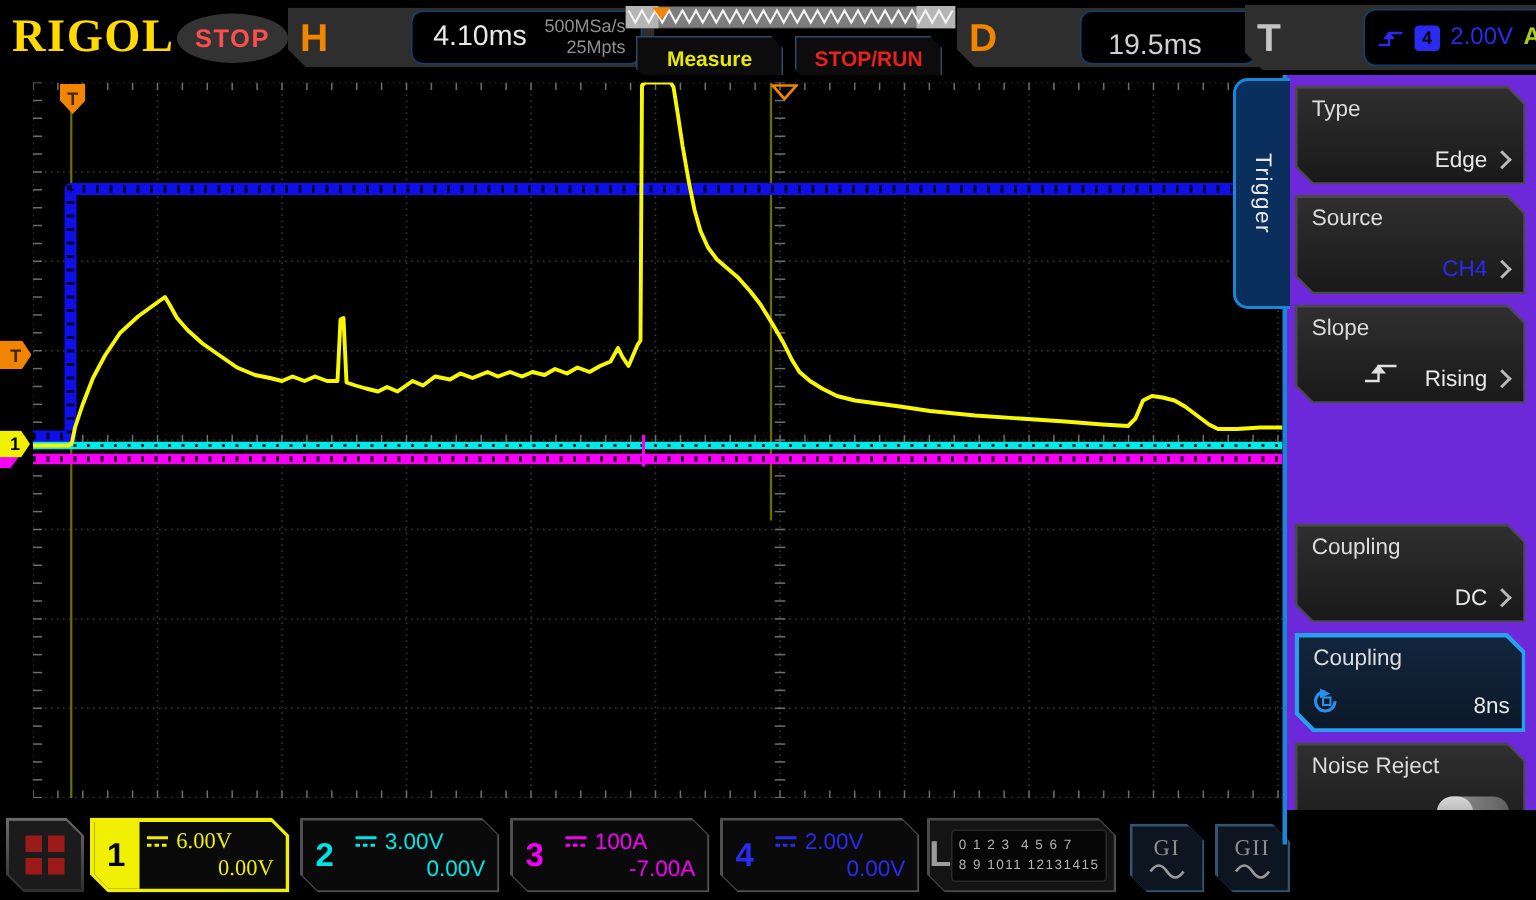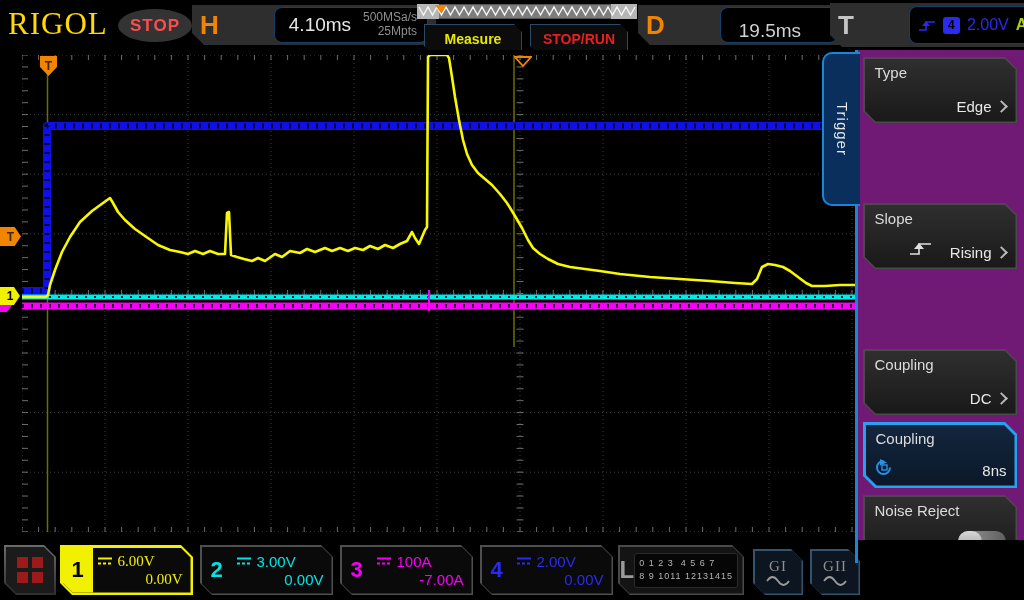--- a/index.html
+++ b/index.html
@@ -1,19 +1,19 @@
 <!DOCTYPE html>
 <html><head>
 <meta charset="utf-8">
 <style>
   html,body{margin:0;padding:0;background:#000;width:1024px;height:600px;overflow:hidden;
     font-family:"Liberation Sans",sans-serif;-webkit-font-smoothing:antialiased;}
   
   #topbar{position:absolute;left:0;top:0;width:1024px;height:50px;background:#000;}
-  #logo{position:absolute;left:8px;top:6px;font-family:"Liberation Serif",serif;font-weight:400;
+  #logo{position:absolute;left:8px;top:6px;font-family:"Liberation Serif",serif;font-weight:700;
     font-size:31px;color:#ffd900;letter-spacing:1px;}
   #stopbadge{position:absolute;left:118px;top:9px;width:74px;height:33px;border-radius:50%;
     background:#333;display:flex;align-items:center;justify-content:center;
     color:#ff4d4d;font-weight:700;font-size:17px;letter-spacing:1px;}
   .cham{clip-path:polygon(0 0,calc(100% - 12px) 0,100% 12px,100% 100%,12px 100%,0 calc(100% - 12px));}
   .panel{position:absolute;background:#2e2e2e;display:flex;align-items:center;padding:0 8px;gap:7px;}
   .pletter{font-size:26px;font-weight:700;color:#f28500;}
   .pbox{background:#000;border:1px solid #15406e;border-radius:8px;height:34px;
     display:flex;align-items:center;margin-left:48px;}
   #hpanel{left:192px;top:5px;width:228px;height:40px;}
@@ -47,21 +47,21 @@
   #tflag{left:40px;top:6px;width:17px;height:20px;background:#f28500;color:#402800;z-index:3;
     clip-path:polygon(0 0,100% 0,100% 55%,50% 100%,0 55%);position:absolute;display:flex;
     align-items:center;justify-content:center;font-size:12px;font-weight:700;}
   #dtri{position:absolute;left:514px;top:6px;z-index:3;}
   
   #bluebar{position:absolute;left:855px;top:50px;width:3px;height:513px;background:#1b86d8;z-index:4;}
   #trigtab{position:absolute;left:822px;top:52px;width:36px;height:150px;background:#0a2f5c;
     border:2px solid #1b86d8;border-right:none;border-radius:10px 0 0 10px;z-index:5;
     display:flex;align-items:center;justify-content:center;}
   #trigtab span{writing-mode:vertical-rl;color:#e8e8e8;font-size:15px;letter-spacing:1px;}
-  #sidebar{position:absolute;left:857px;top:50px;width:167px;height:550px;background:#701a75;}
+  #sidebar{position:absolute;left:857px;top:50px;width:167px;height:550px;background:#6d28d9;}
   .mitem{position:absolute;left:6px;width:154px;height:66px;background:#4a4a4a;}
   .mitem .inner{position:absolute;inset:1.5px;background:linear-gradient(180deg,#2f2f2f 0%,#191919 100%);
     clip-path:polygon(0 0,calc(100% - 11px) 0,100% 11px,100% 100%,11px 100%,0 calc(100% - 11px));}
   .mitem.hl{background:#28a0f0;}
   .mitem.hl .inner{inset:2.5px;background:linear-gradient(180deg,#13263e 0%,#0b1828 100%);}
   .mlabel{position:absolute;top:5px;left:10px;font-size:15px;color:#dcdcdc;}
   .mvalrow{position:absolute;bottom:7px;right:8px;display:flex;align-items:center;gap:5px;}
   .mval{font-size:15px;color:#e8e8e8;}
   .chev{width:7px;height:7px;border-right:2px solid #b8b8b8;border-top:2px solid #b8b8b8;
     transform:rotate(45deg);margin-right:2px;}
@@ -440,20 +440,29 @@
 <div id="sidebar">
   <div class="mitem cham" style="top:7px">
     <div class="inner">
       <div class="mlabel">Type</div>
       <div class="mvalrow">
           <span class="mval">Edge</span>
         <span class="chev"></span>
         </div>
     </div>
   </div>
+  <div class="mitem cham" style="top:80px">
+    <div class="inner">
+      <div class="mlabel">Source</div>
+      <div class="mvalrow">
+          <span class="mval" style="color: rgb(42, 42, 240);">CH4</span>
+        <span class="chev"></span>
+        </div>
+    </div>
+  </div>
   <div class="mitem cham" style="top:299px">
     <div class="inner">
       <div class="mlabel">Coupling</div>
       <div class="mvalrow">
           <span class="mval">DC</span>
         <span class="chev"></span>
         </div>
     </div>
   </div>
   <div class="mitem cham" style="top:153px">

